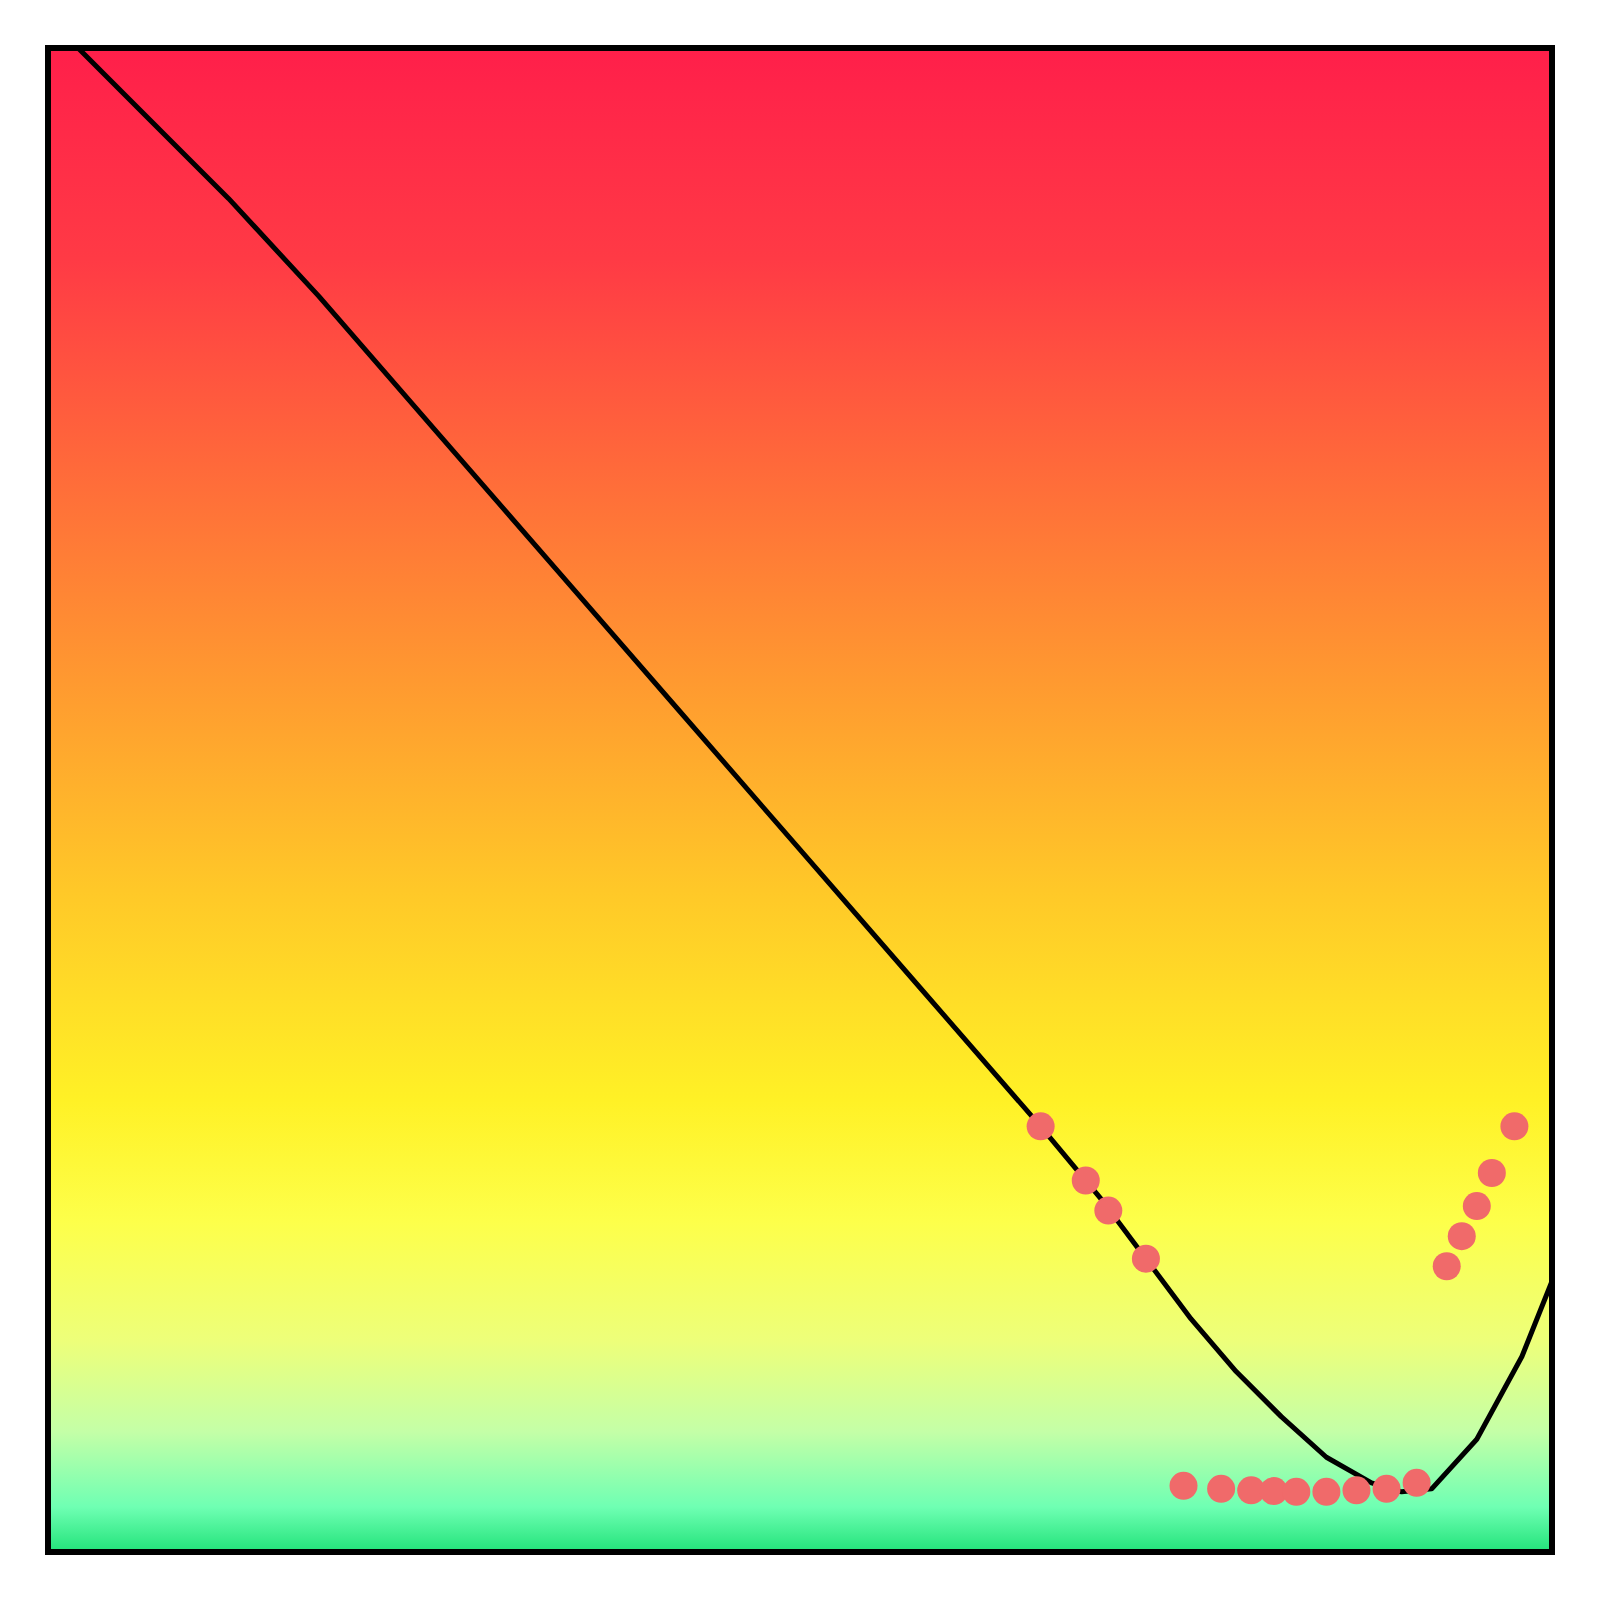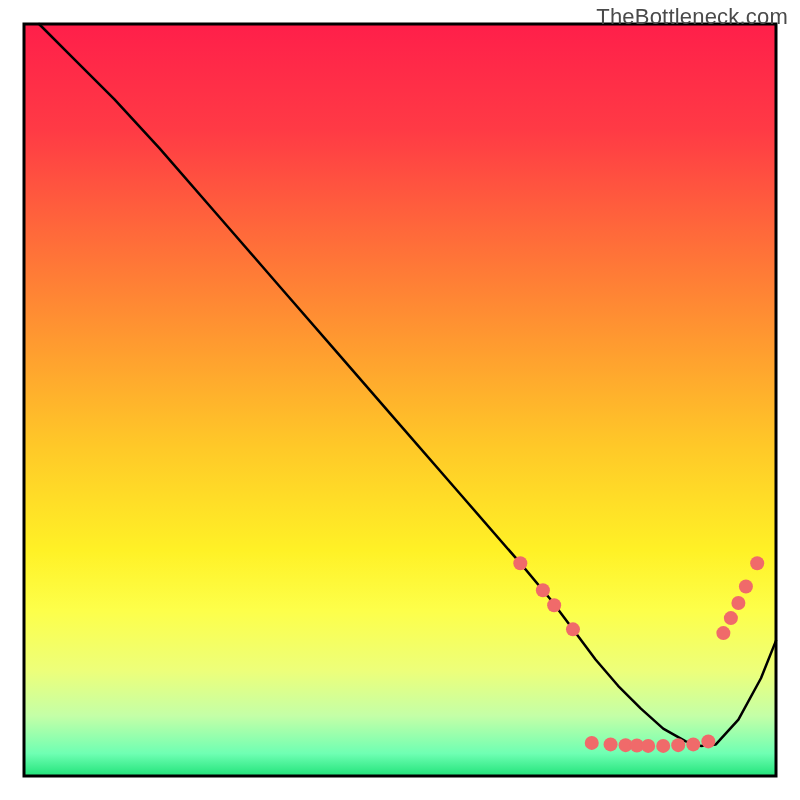--- a/index.html
+++ b/index.html
@@ -27,21 +27,20 @@
     font-weight: 400;
     color: #4a4a4a;
     letter-spacing: 0.2px;
     user-select: none;
   }
 </style>
 </head>
 <body>
 
 <div class="chart-wrap">
-  <div class="watermark">TheBottleneck.com</div>
   <svg id="chartSvg" width="800" height="800">
       <defs>
         <linearGradient id="bgGrad" x1="0" y1="0" x2="0" y2="1">
           <stop offset="0%" stop-color="#ff1f4a"></stop>
           <stop offset="14.000000000000002%" stop-color="#ff3a45"></stop>
           <stop offset="28.000000000000004%" stop-color="#ff6a3a"></stop>
           <stop offset="42%" stop-color="#ff9930"></stop>
           <stop offset="56.00000000000001%" stop-color="#ffc828"></stop>
           <stop offset="70%" stop-color="#fff126"></stop>
           <stop offset="78%" stop-color="#fdff4a"></stop>

